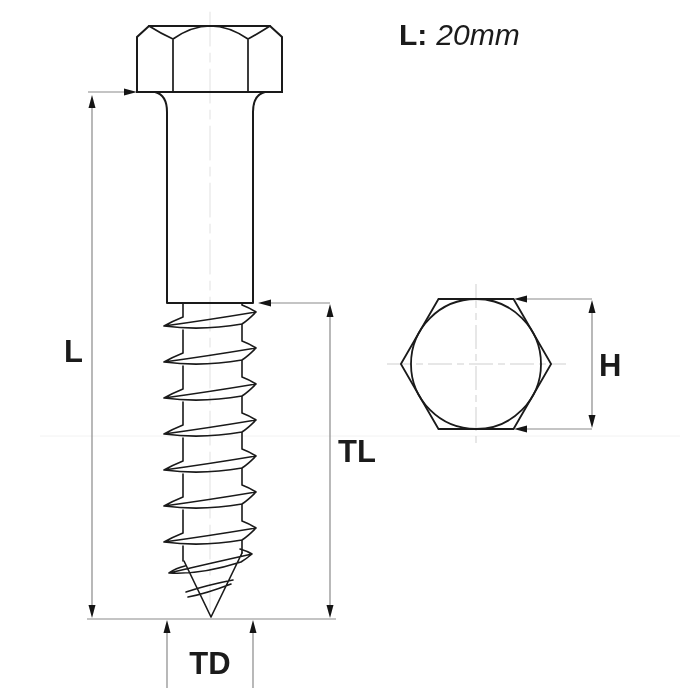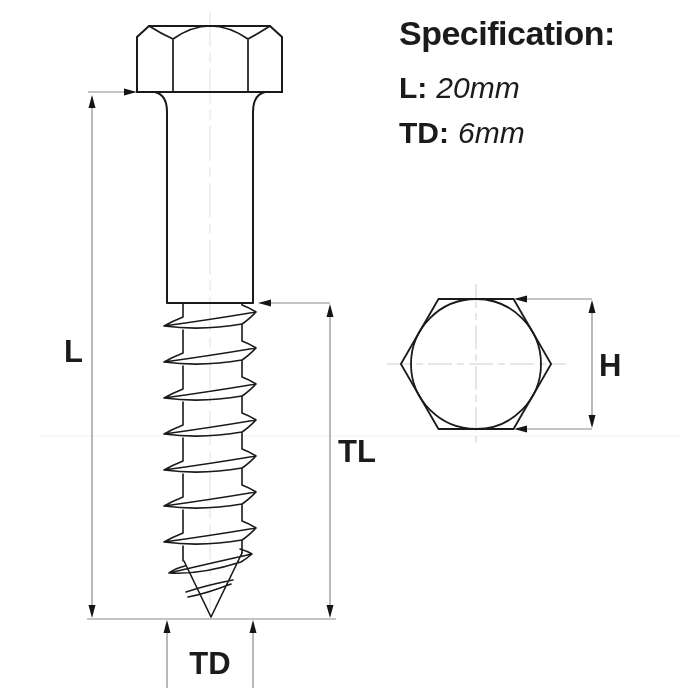--- a/index.html
+++ b/index.html
@@ -102,23 +102,19 @@
       <path d="M 517,299 L 592,299 M 517,429 L 592,429 M 592,311 L 592,417" stroke="#8a8a8a" stroke-width="1.2" fill="none"></path>
       <polygon points="514,299 527,295.5 527,302.5" fill="#151515"></polygon>
       <polygon points="514,429 527,425.5 527,432.5" fill="#151515"></polygon>
       <polygon points="592,300 588.5,313 595.5,313" fill="#151515"></polygon>
       <polygon points="592,428 588.5,415 595.5,415" fill="#151515"></polygon>
       <text x="599" y="376" class="dim-label">H</text>
     </g>
   </svg>
 
   <div class="spec">
-    <div class="spec-title">Specification:</div>
 
     <div class="spec-item">
       <span class="lbl">L:</span><span class="val">20mm</span>
-    </div>
-    <div class="spec-item">
-      <span class="lbl">TD:</span><span class="val">6mm</span>
     </div>
   </div>
 
 </div>
 
 </body></html>

